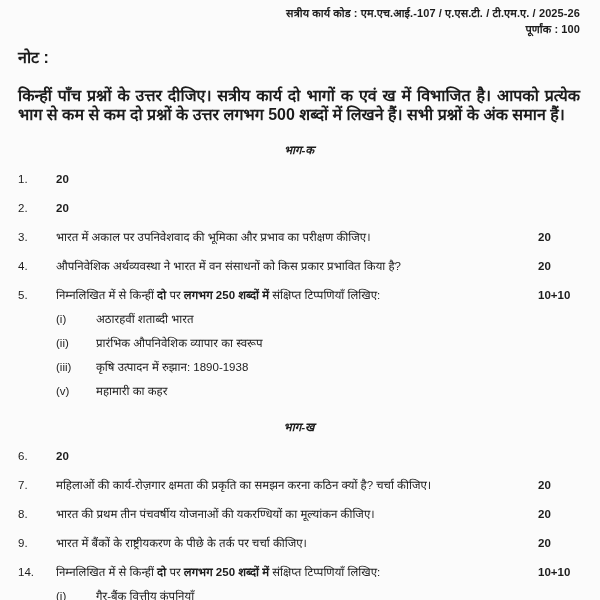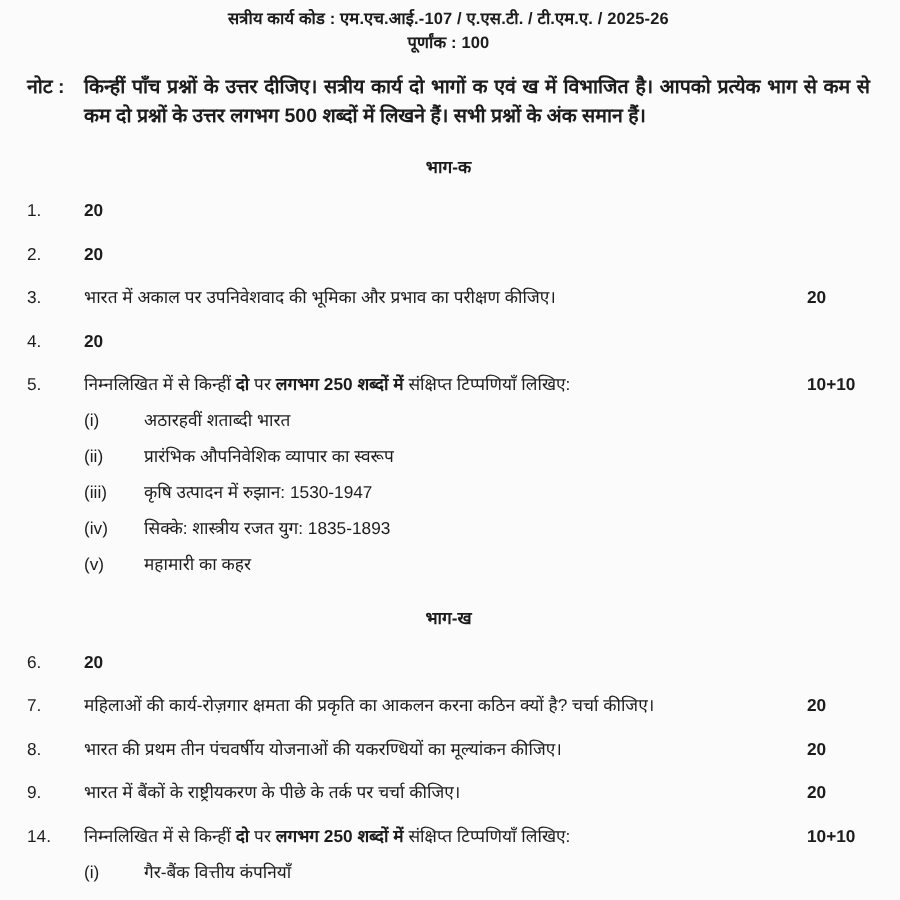--- a/index.html
+++ b/index.html
@@ -8,41 +8,43 @@
     width: 600px;
     height: 600px;
     box-sizing: border-box;
     background: #fbfbfb;
     color: #1c1c1c;
     font-family: "Liberation Sans", "DejaVu Sans", sans-serif;
     padding: 5px 20px 0 18px;
     overflow: hidden;
   }
   .header {
-    text-align: center;
+    text-align: right;
     font-weight: bold;
     font-size: 11px;
     line-height: 16px;
     letter-spacing: 0.1px;
   }
   .note-row {
     display: flex;
     margin-top: 11px;
     font-weight: bold;
-    font-size: 13px;
+    font-size: 16px;
     line-height: 19px;
+    flex-direction: column;
   }
   .note-label { width: 38px; flex: 0 0 38px; }
   .note-text { flex: 1; text-align: justify; }
   .section-title {
     text-align: center;
     font-weight: bold;
     font-size: 11.5px;
     line-height: 19px;
     margin-top: 17px;
+    font-style: italic;
   }
   .section + .section .section-title { margin-top: 17px; }
   .q-row {
     display: flex;
     font-size: 11.5px;
     line-height: 19px;
     margin-top: 10px;
   }
   .q-num { width: 38px; flex: 0 0 38px; }
   .q-text { flex: 1; text-align: justify; padding-right: 30px; }
@@ -91,20 +93,21 @@
   </div>
 
   <div class="q-row">
     <div class="q-num">3.</div>
     <div class="q-text"><span>भारत में अकाल पर उपनिवेशवाद की भूमिका और प्रभाव का परीक्षण कीजिए।</span></div>
     <div class="q-marks">20</div>
   </div>
 
   <div class="q-row">
     <div class="q-num">4.</div>
+    <div class="q-text"><span>औपनिवेशिक अर्थव्यवस्था ने भारत में वन संसाधनों को किस प्रकार प्रभावित किया है?</span></div>
     <div class="q-marks">20</div>
   </div>
 
   <div class="q-row">
     <div class="q-num">5.</div>
     <div class="q-text"><span>निम्नलिखित में से किन्हीं </span><span class="b">दो</span><span> पर </span><span class="b">लगभग 250 शब्दों में</span><span> संक्षिप्त टिप्पणियाँ लिखिए:</span></div>
     <div class="q-marks">10+10</div>
   </div>
 
   <div class="sub-row">
@@ -112,45 +115,41 @@
     <div class="sub-text">अठारहवीं शताब्दी भारत</div>
   </div>
 
   <div class="sub-row">
     <div class="sub-num">(ii)</div>
     <div class="sub-text">प्रारंभिक औपनिवेशिक व्यापार का स्वरूप</div>
   </div>
 
   <div class="sub-row">
     <div class="sub-num">(iii)</div>
-    <div class="sub-text">कृषि उत्पादन में रुझान: 1530-1947</div>
+    <div class="sub-text">कृषि उत्पादन में रुझान: 1890-1938</div>
   </div>
 
-  <div class="sub-row">
-    <div class="sub-num">(iv)</div>
-    <div class="sub-text">सिक्के: शास्त्रीय रजत युग: 1835-1893</div>
-  </div>
 
   <div class="sub-row">
     <div class="sub-num">(v)</div>
     <div class="sub-text">महामारी का कहर</div>
   </div>
 </div>
 
   <div class="section">
     <div class="section-title">भाग-ख</div>
 
   <div class="q-row">
     <div class="q-num">6.</div>
     <div class="q-marks">20</div>
   </div>
 
   <div class="q-row">
     <div class="q-num">7.</div>
-    <div class="q-text"><span>महिलाओं की कार्य-रोज़गार क्षमता की प्रकृति का आकलन करना कठिन क्यों है? चर्चा कीजिए।</span></div>
+    <div class="q-text"><span>महिलाओं की कार्य-रोज़गार क्षमता की प्रकृति का समझन करना कठिन क्यों है? चर्चा कीजिए।</span></div>
     <div class="q-marks">20</div>
   </div>
 
   <div class="q-row">
     <div class="q-num">8.</div>
     <div class="q-text"><span>भारत की प्रथम तीन पंचवर्षीय योजनाओं की यकरण्धियों का मूल्यांकन कीजिए।</span></div>
     <div class="q-marks">20</div>
   </div>
 
   <div class="q-row">

